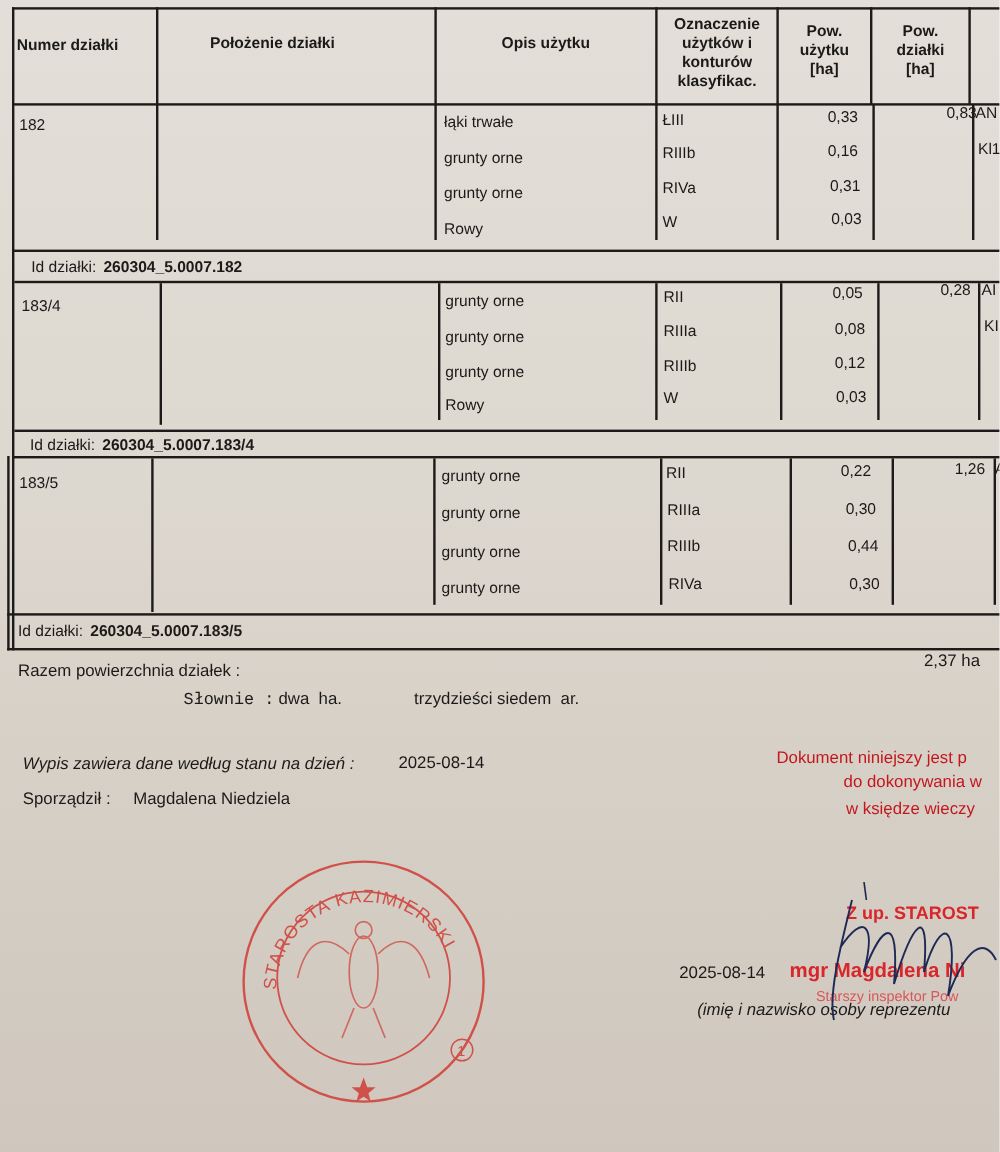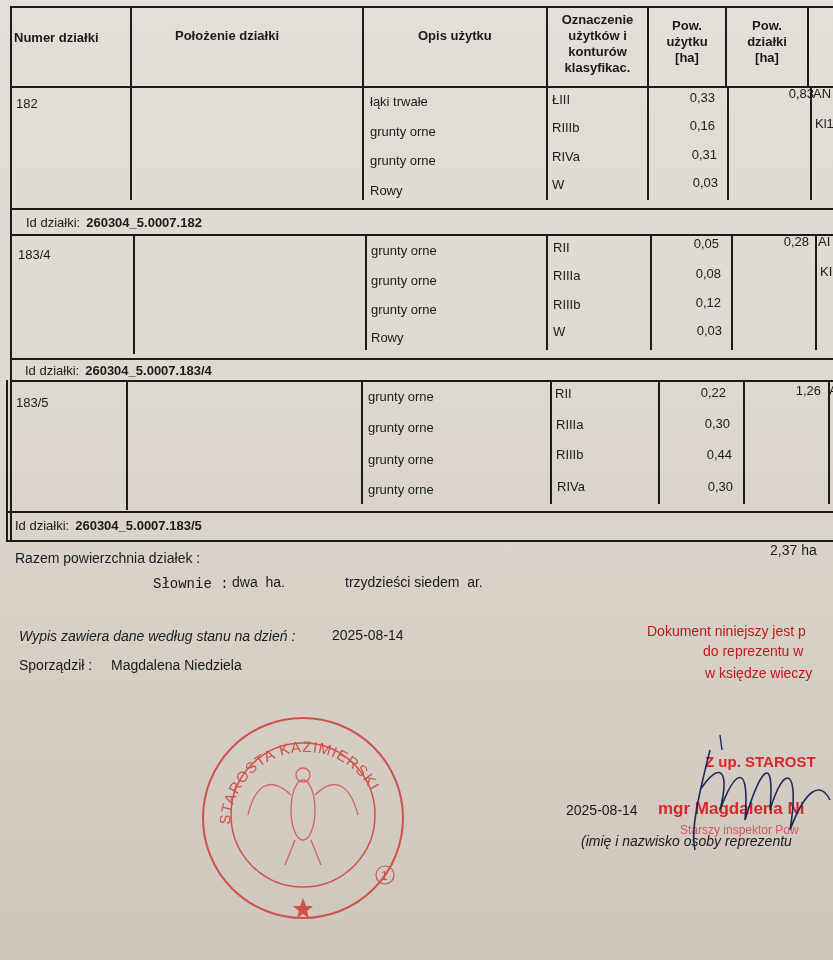--- a/index.html
+++ b/index.html
@@ -156,21 +156,21 @@
   <div class="cell" style="left:153px;top:576px;font-size:14px;font-family:Liberation Mono, monospace;">Słownie :</div>
   <div class="cell" style="left:232px;top:574px;font-size:14px;white-space:pre;">dwa  ha.</div>
   <div class="cell" style="left:305px;top:574px;font-size:14px;white-space:pre;margin-left:40px;">trzydzieści siedem  ar.</div>
 
   <div class="cell" style="left:19px;top:628px;font-size:14px;font-style:italic;text-align:right;">Wypis zawiera dane według stanu na dzień :</div>
   <div class="cell" style="left:332px;top:627px;font-size:14px;">2025-08-14</div>
   <div class="cell" style="left:19px;top:657px;font-size:14px;">Sporządził :</div>
   <div class="cell" style="left:111px;top:657px;font-size:14px;">Magdalena Niedziela</div>
 
   <div class="cell red" style="left:647px;top:623px;font-size:14px;">Dokument niniejszy jest p</div>
-  <div class="cell red" style="left:703px;top:643px;font-size:14px;">do reprezentu w</div>
+  <div class="cell red" style="left:703px;top:643px;font-size:14px;">do dokonywania w</div>
   <div class="cell red" style="left:705px;top:665px;font-size:14px;">w księdze wieczy</div>
 
   <div class="cell red" style="left:705px;top:753px;font-size:15px;font-weight:bold;color:#d8262a;">Z up. STAROST</div>
   <div class="cell" style="left:566px;top:802px;font-size:14px;">2025-08-14</div>
   <div class="cell" style="left:658px;top:799px;font-size:17px;font-weight:bold;color:#d8262a;">mgr Magdalena Ni</div>
   <div class="cell" style="left:680px;top:823px;font-size:12px;color:#d8565a;">Starszy inspektor Pow</div>
   <div class="cell" style="left:581px;top:833px;font-size:14px;font-style:italic;">(imię i nazwisko osoby reprezentu</div>
 
   <svg class="abs" style="left:680px;top:730px;" width="153" height="130" viewBox="0 0 153 130">
     <path d="M30 20 C20 60 10 100 15 120 M20 60 C40 30 50 40 40 80 C55 40 70 30 65 90 C80 40 95 20 90 80 C105 30 120 40 110 100 C125 60 140 50 150 70" fill="none" stroke="#1e2a55" stroke-width="1.6"></path>

